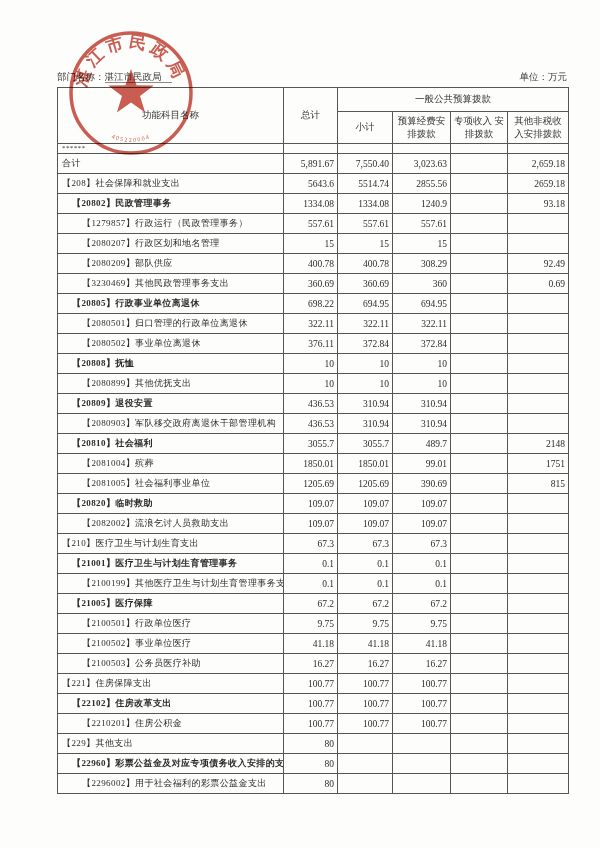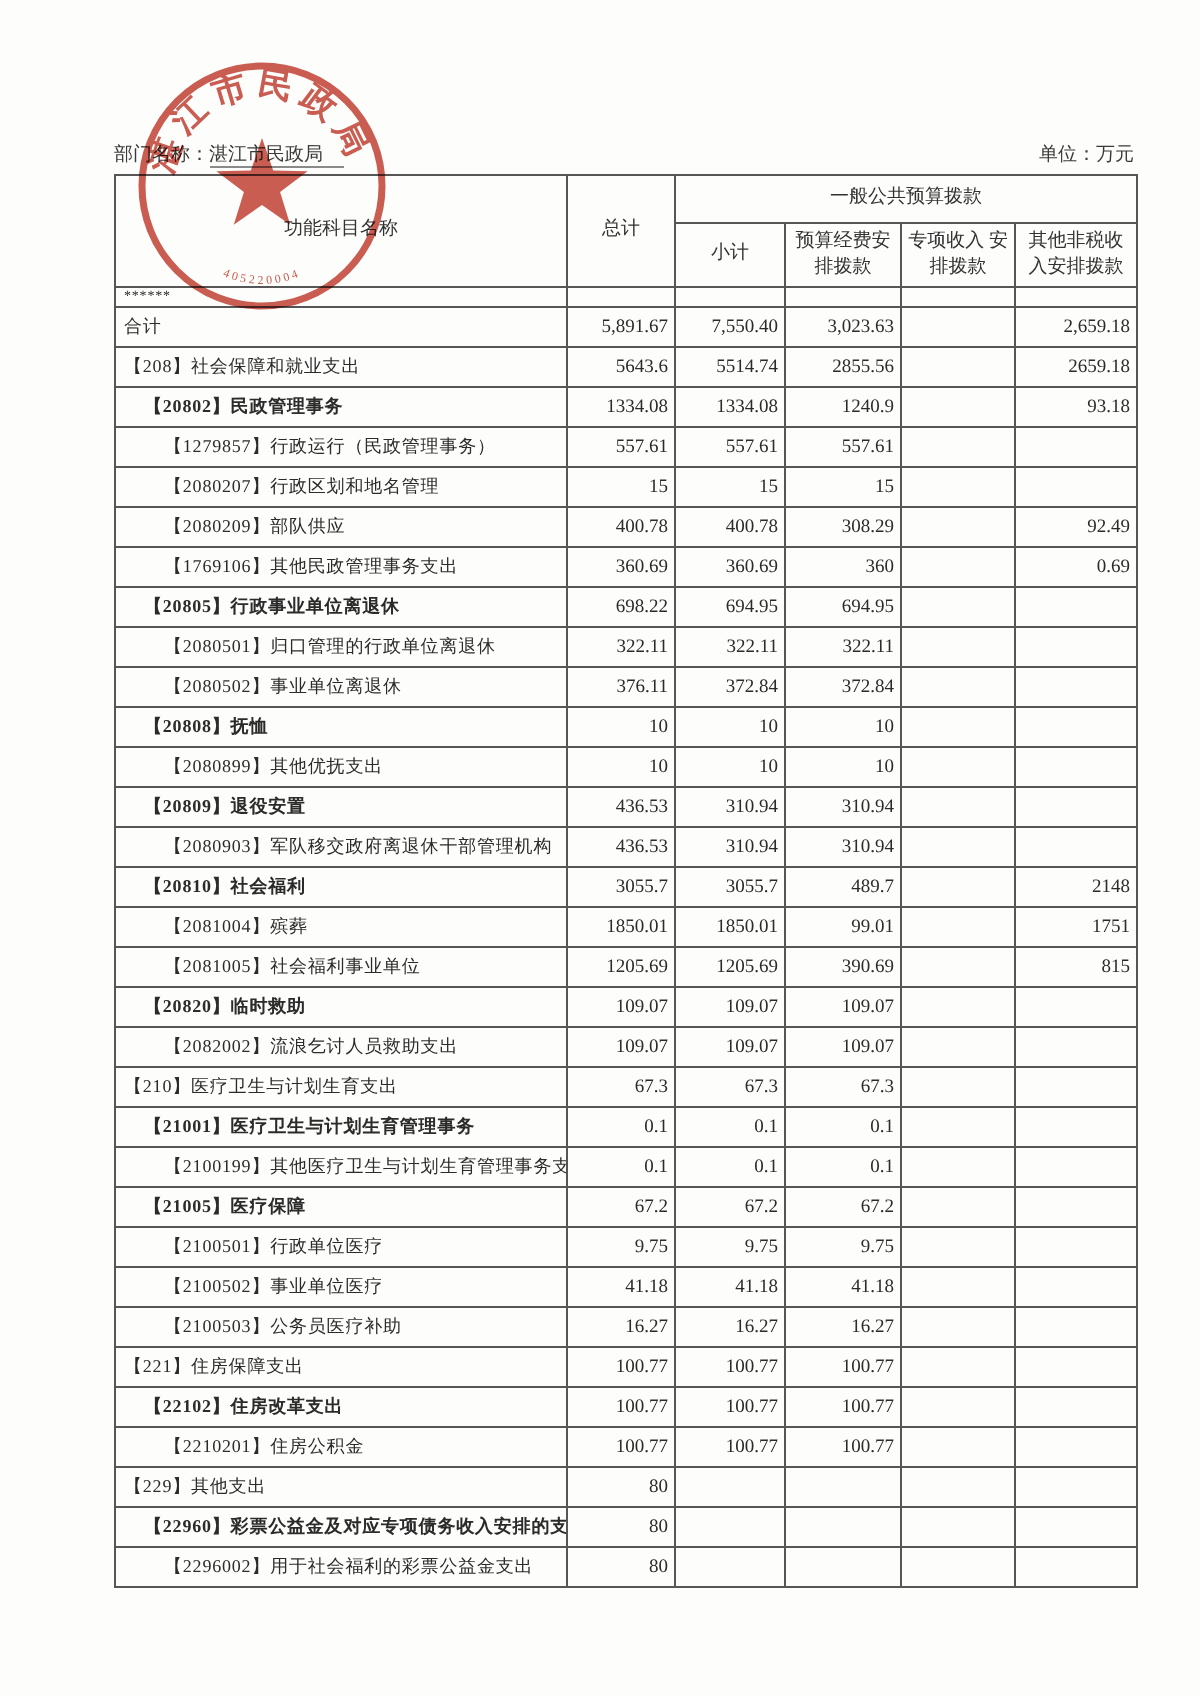--- a/index.html
+++ b/index.html
@@ -170,21 +170,21 @@
         </tr>
         <tr>
           <td class="name ind2">【2080209】部队供应</td>
           <td class="num">400.78</td>
           <td class="num">400.78</td>
           <td class="num">308.29</td>
           <td class="num"></td>
           <td class="num">92.49</td>
         </tr>
         <tr>
-          <td class="name ind2">【1769106】其他民政管理事务支出</td>
+          <td class="name ind2">【3230469】其他民政管理事务支出</td>
           <td class="num">360.69</td>
           <td class="num">360.69</td>
           <td class="num">360</td>
           <td class="num"></td>
           <td class="num">0.69</td>
         </tr>
         <tr>
           <td class="name ind1">【20805】行政事业单位离退休</td>
           <td class="num">698.22</td>
           <td class="num">694.95</td>

